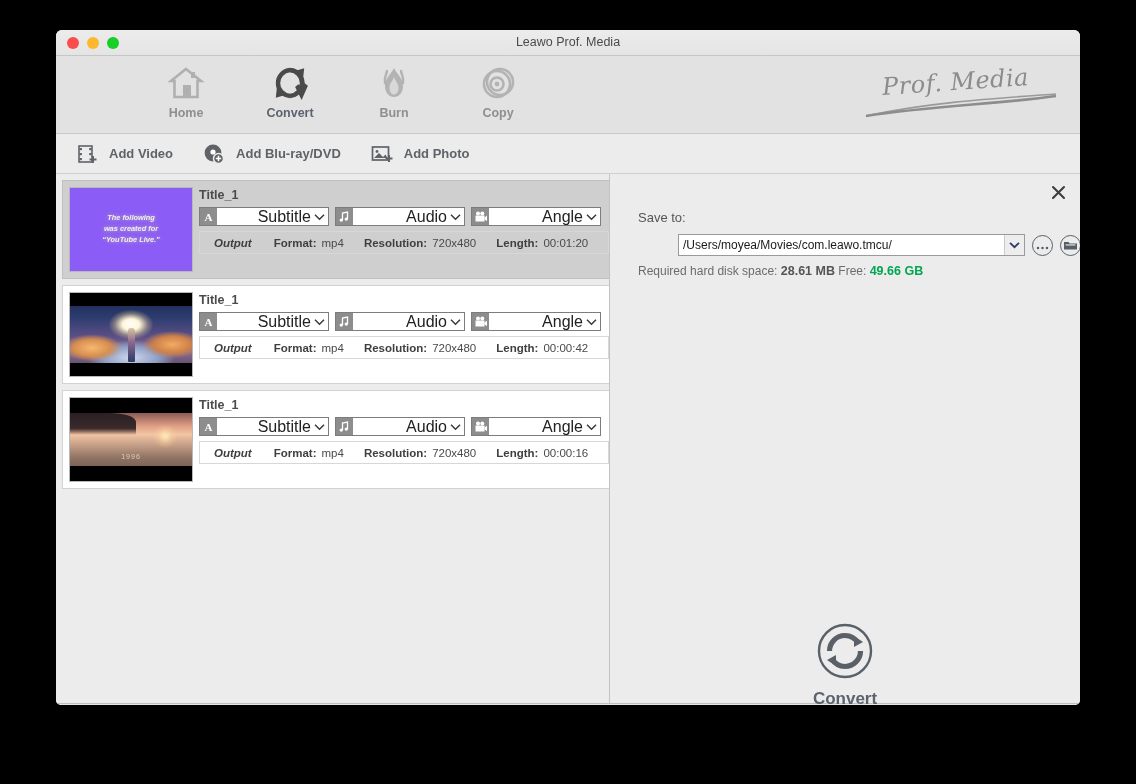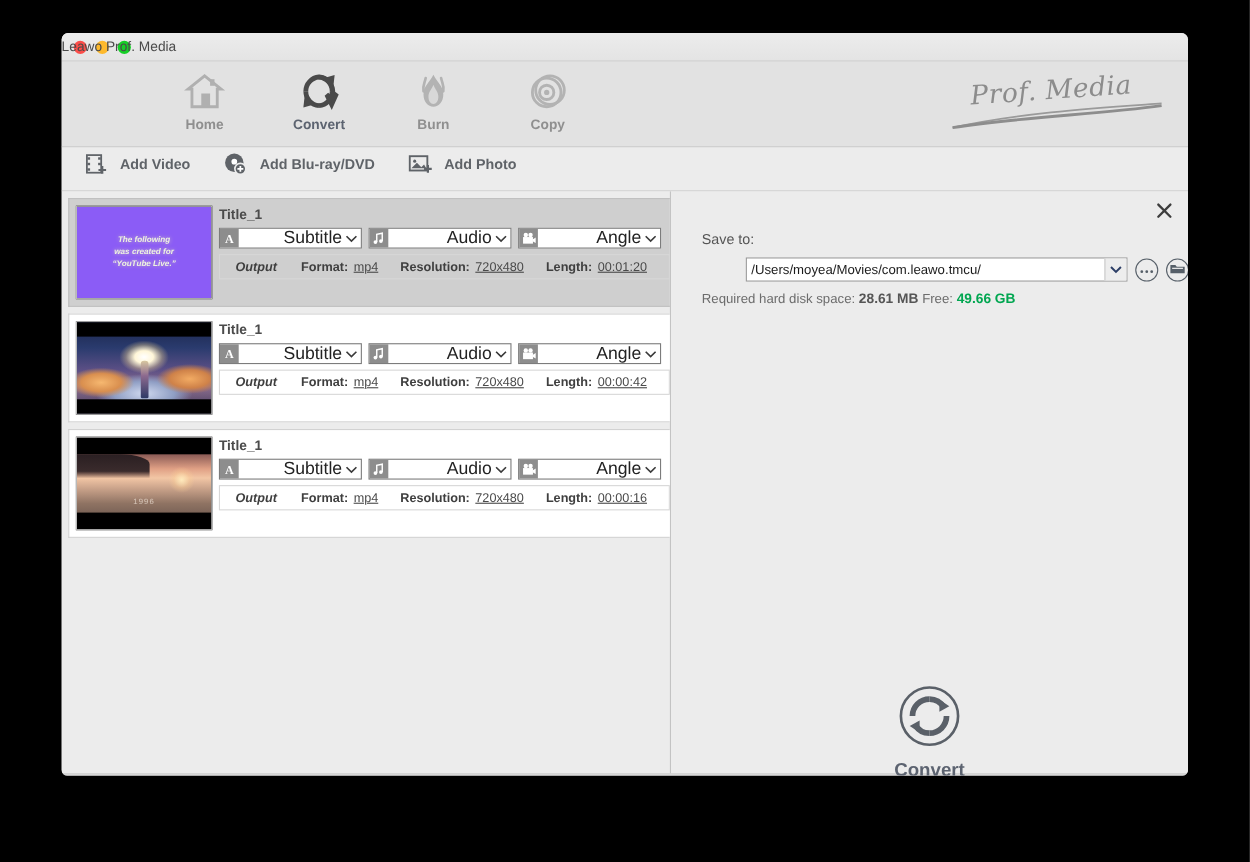--- a/index.html
+++ b/index.html
@@ -28,21 +28,21 @@
     background: linear-gradient(to bottom, #ececec 0%, #e4e4e4 100%);
     border-bottom: 1px solid #c6c6c6;
   }
   #traffic { position: absolute; left: 11px; top: 7px; display: flex; gap: 8px; }
   .light { width: 12px; height: 12px; border-radius: 50%; display:block; }
   .light.red    { background: #fb4e4a; }
   .light.yellow { background: #fdb92d; }
   .light.green  { background: #16cf27; }
   #win-title {
     position: absolute; left: 0; right: 0; top: 5px;
-    text-align: left;
+    text-align: center;
     font-size: 12.5px; color: #4b4b4b;
   }
 
   
   #toolbar {
     position: relative;
     height: 78px;
     background: #e2e2e2;
     border-bottom: 1px solid #c9c9c9;
   }
@@ -74,21 +74,21 @@
     letter-spacing: 0.5px;
     transform: rotate(-4deg);
   }
 
   
   #subbar {
     position: relative;
     height: 40px;
     background: #ececec;
     border-bottom: 1px solid #cfcfcf;
-    display: flex; 
+    display: flex; align-items: center;
     padding-left: 18px;
   }
   .addbtn {
     display: flex; align-items: center;
     height: 30px;
     margin-right: 28px;
     cursor: default;
     user-select: none;
   }
   .addbtn .aicon { width: 26px; height: 22px; display: flex; align-items: center; justify-content: center; margin-right: 9px; }
@@ -212,21 +212,21 @@
     border: 1px solid #d7d7d7;
     background: transparent;
     display: flex; align-items: center;
     font-size: 11.5px;
     padding-left: 14px;
     white-space: nowrap;
     overflow: hidden;
   }
   .outrow .olabel { font-style: italic; font-weight: bold; color: #3f3f3f; margin-right: 22px; }
   .outrow .k { font-weight: bold; color: #3f3f3f; margin-right: 5px; }
-  .outrow .v { color: #4a4a4a; margin-right: 20px; text-decoration: underline; }
+  .outrow .v { color: #4a4a4a; margin-right: 20px; }
 
   
   #closebtn {
     position: absolute; right: 10px; top: 8px;
     width: 24px; height: 24px;
     display: flex; align-items: center; justify-content: center;
     cursor: default;
   }
   #saveto-label {
     position: absolute; left: 28px; top: 36px;

